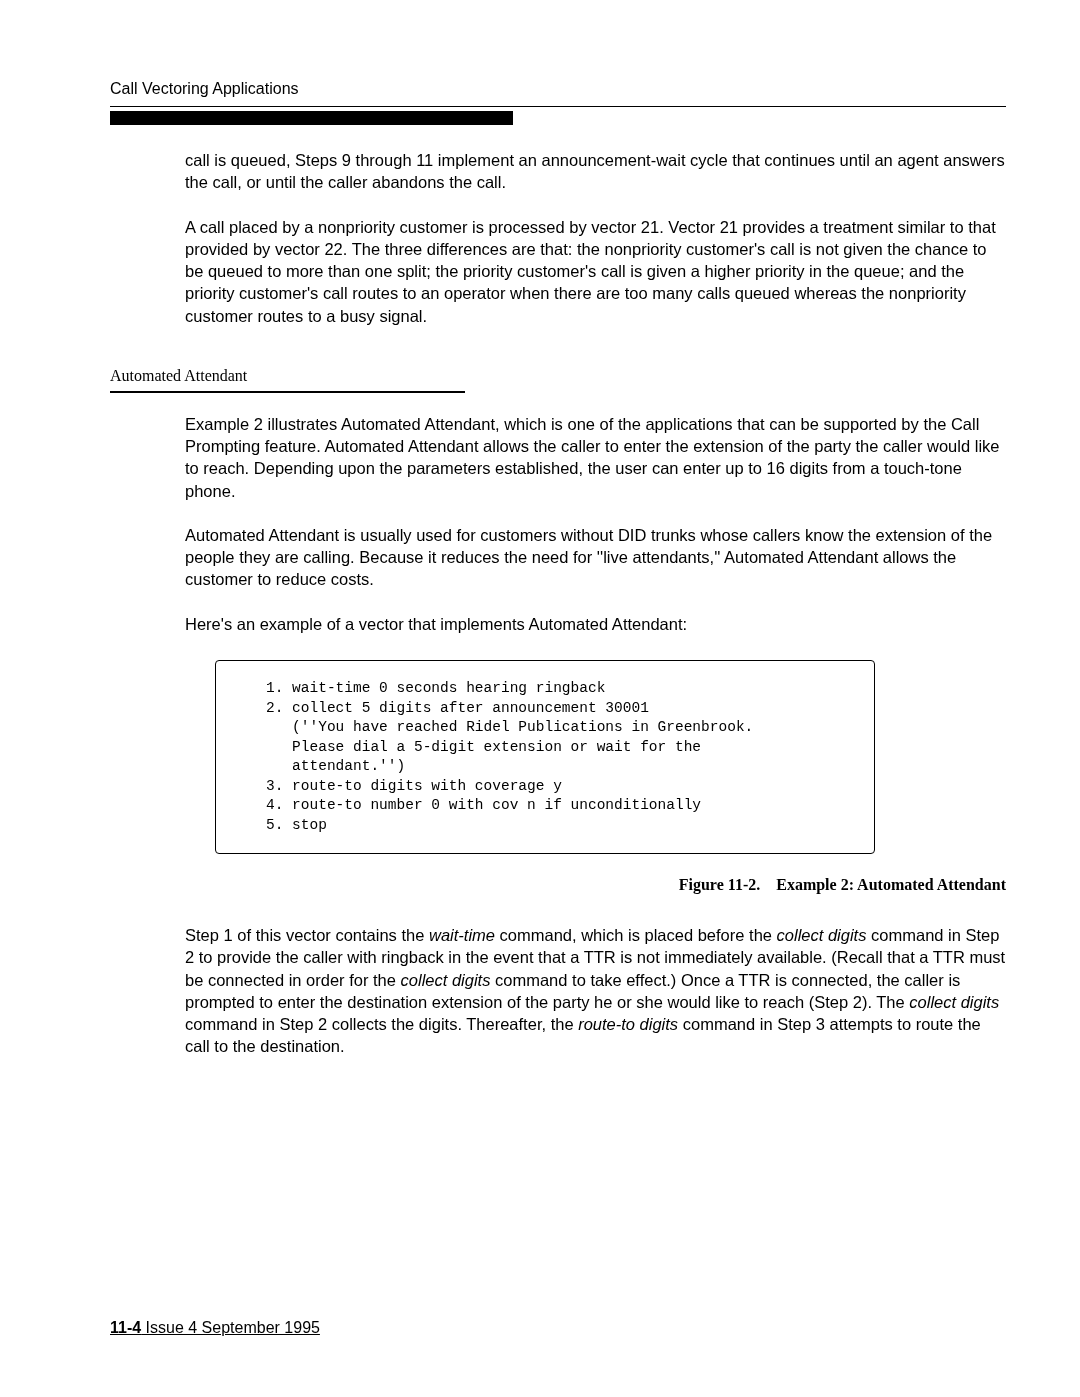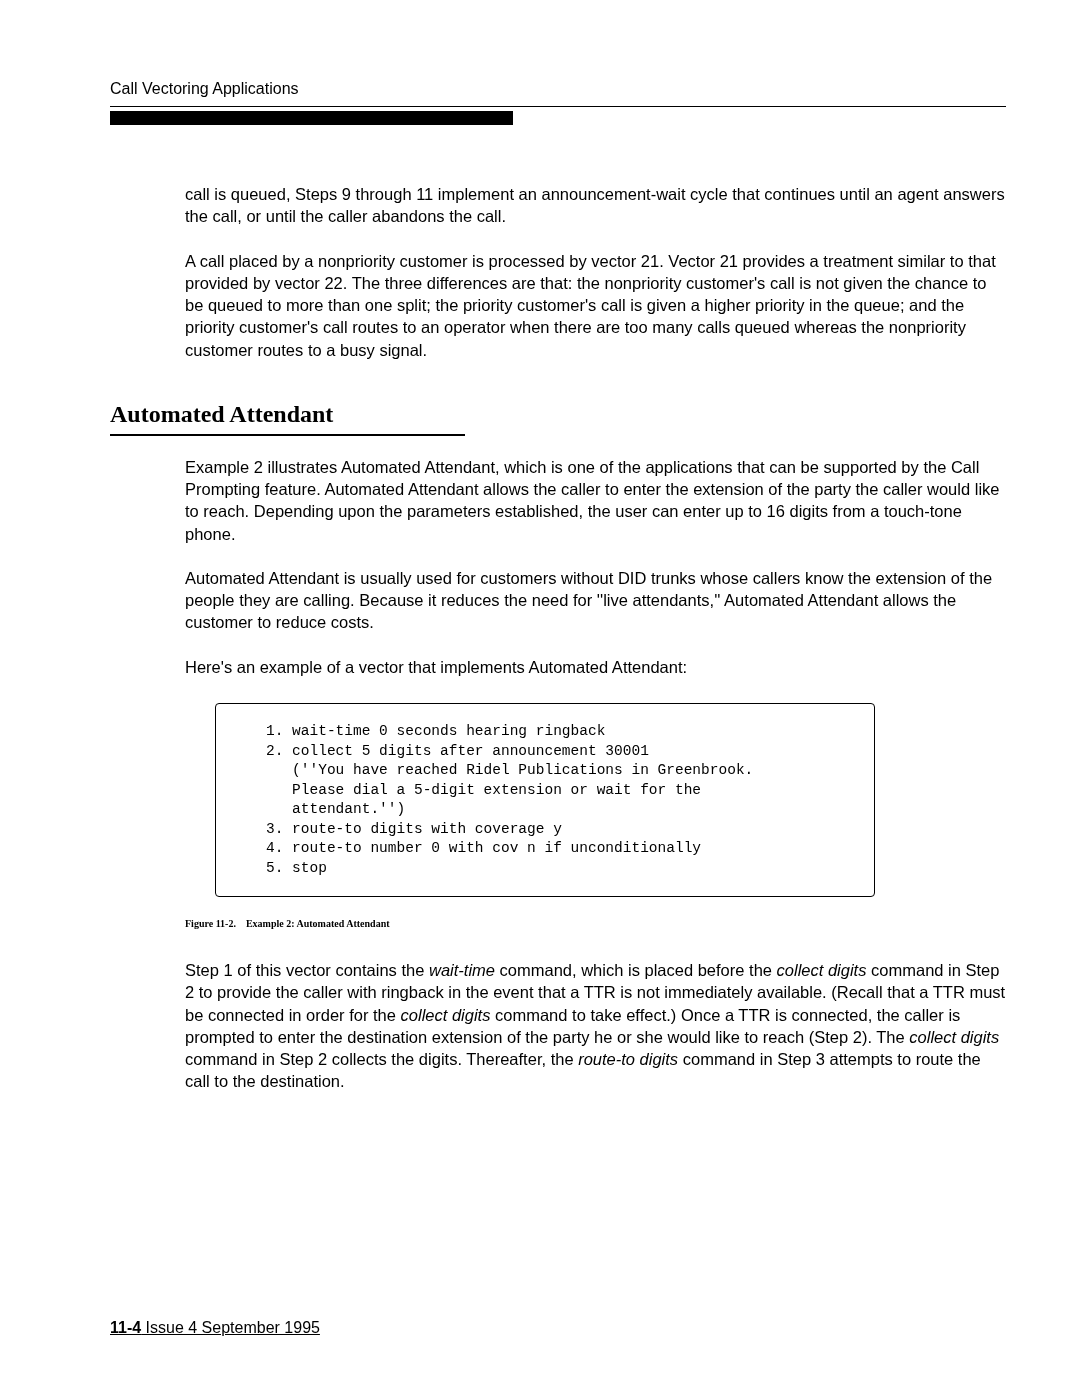--- a/index.html
+++ b/index.html
@@ -30,29 +30,29 @@
   .head-bar {
     background: #000;
     height: 14px;
     width: 45%;
   }
   .body-text {
     margin-left: 75px;
     margin-right: 0;
     font-size: 16.5px;
     line-height: 1.35;
-    margin-top: 58px;
+    margin-top: 24px;
   }
   .para {
     margin-bottom: 22px;
   }
   .section-title {
     font-family: "Book Antiqua", Palatino, "Palatino Linotype", serif;
-    font-weight: bold;
-    font-size: 24px;
+    font-weight: normal;
+    font-size: 16px;
     margin-top: 40px;
     margin-bottom: 6px;
   }
   .section-rule {
     border: none;
     border-top: 2.5px solid #000;
     width: 355px;
     margin: 0 0 20px 0;
   }
   .code-box {
@@ -62,22 +62,23 @@
     padding: 18px 28px 18px 50px;
     font-family: "Courier New", Courier, monospace;
     font-size: 14.5px;
     line-height: 1.35;
     white-space: pre;
     width: 580px;
   }
   .figure-caption {
     font-family: "Book Antiqua", Palatino, "Palatino Linotype", serif;
     font-weight: bold;
-    font-size: 10px;
+    font-size: 16px;
     margin: 20px 0 28px 0;
+    text-align: right;
   }
   .footer {
     position: absolute;
     bottom: 60px;
     left: 110px;
     font-size: 16px;
     text-decoration: underline;
   }
   .footer b {
     font-weight: bold;

